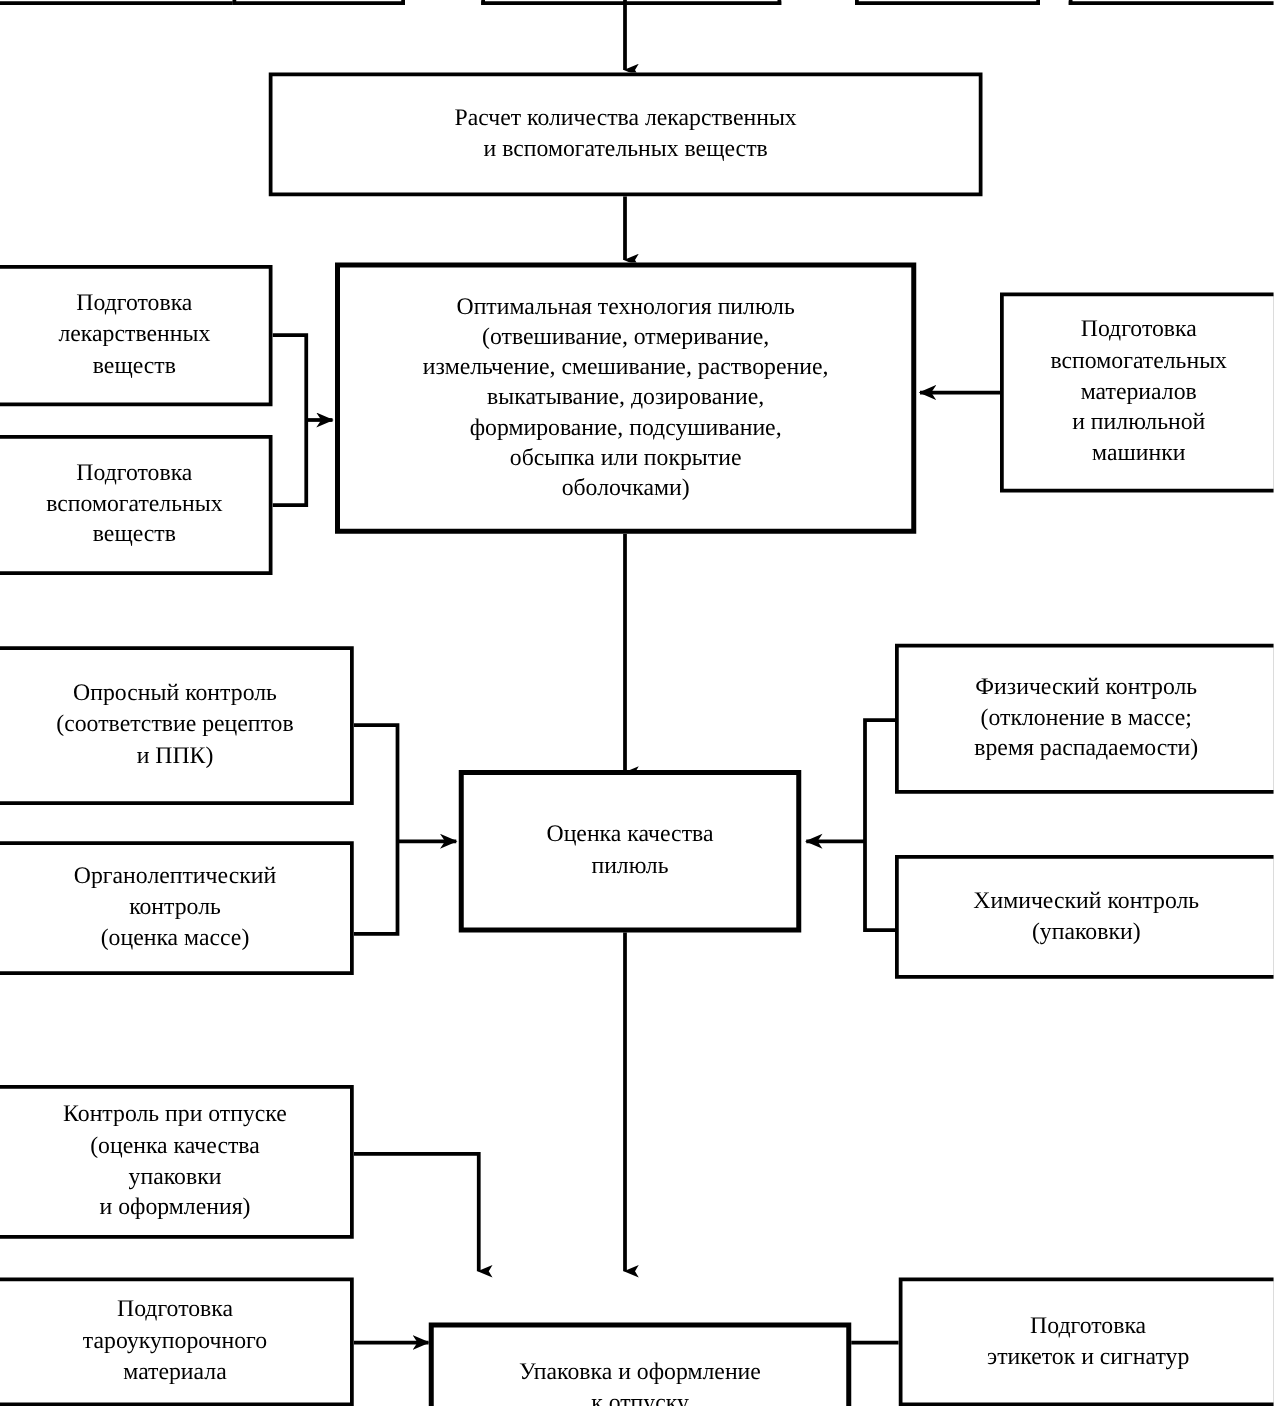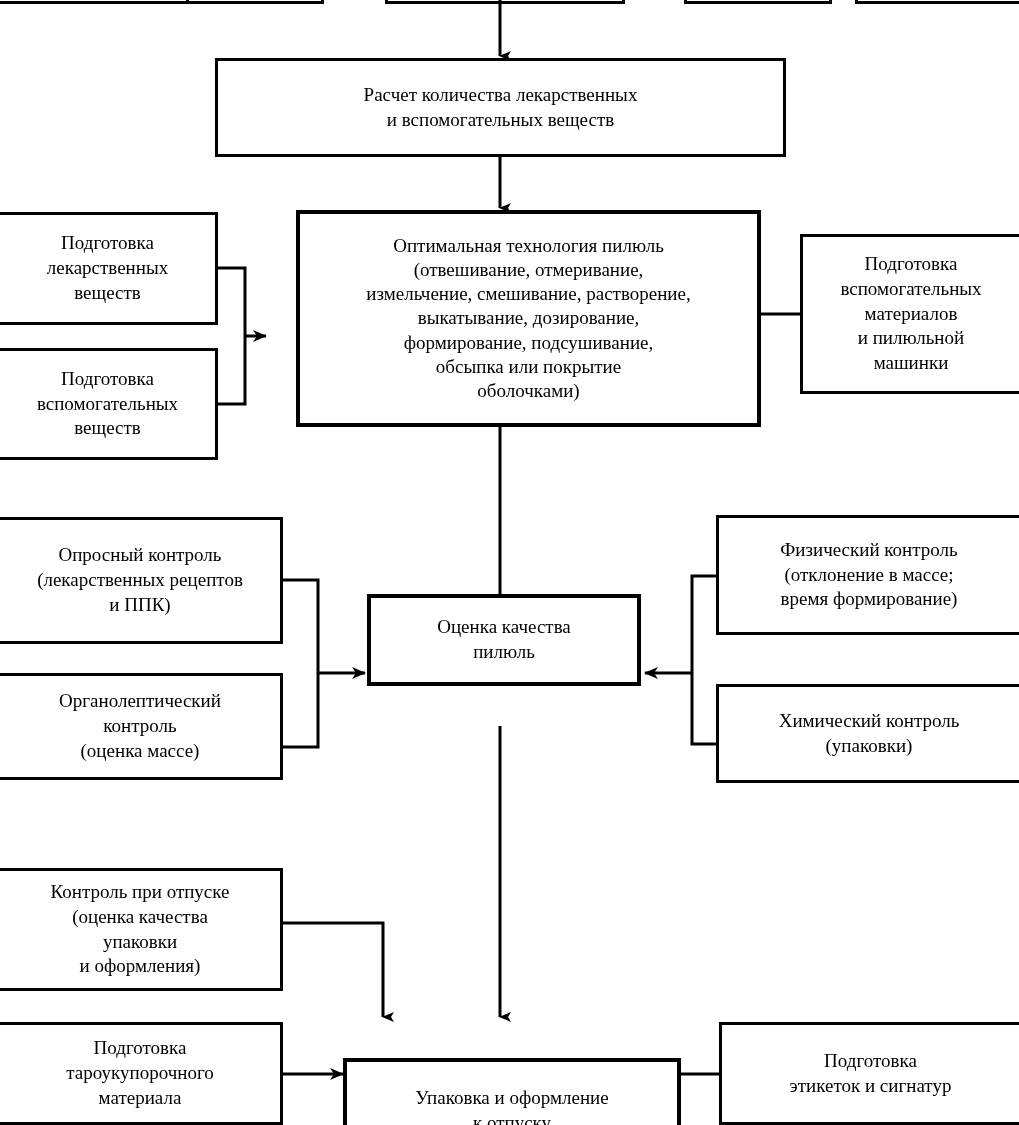--- a/index.html
+++ b/index.html
@@ -115,59 +115,59 @@
 лекарственных
 веществ</span>
   </div>
 
   <div class="node" style="left:-3px; top:348px; width:221px; height:112px;">
     <span class="node-label">Подготовка
 вспомогательных
 веществ</span>
   </div>
 
-  <div class="node thick tall" style="left:268px; top:210px; width:465px; height:217px;margin-left:28px;">
+  <div class="node thick tall" style="left:268px; top:210px; width:465px; height:217px;">
     <span class="node-label">Оптимальная технология пилюль
 (отвешивание, отмеривание,
 измельчение, смешивание, растворение,
 выкатывание, дозирование,
 формирование, подсушивание,
 обсыпка или покрытие
 оболочками)</span>
   </div>
 
   <div class="node" style="left:800px; top:234px; width:222px; height:160px;">
     <span class="node-label">Подготовка
 вспомогательных
 материалов
 и пилюльной
 машинки</span>
   </div>
 
   <div class="node" style="left:-3px; top:517px; width:286px; height:127px;">
     <span class="node-label">Опросный контроль
-(лекарственных рецептов
+(соответствие рецептов
 и ППК)</span>
   </div>
 
   <div class="node" style="left:-3px; top:673px; width:286px; height:107px;">
     <span class="node-label">Органолептический
 контроль
 (оценка массе)</span>
   </div>
 
-  <div class="node thick" style="left:367px; top:594px; width:274px; height:92px;">
+  <div class="node thick" style="left:367px; top:616px; width:274px; height:130px;">
     <span class="node-label">Оценка качества
 пилюль</span>
   </div>
 
   <div class="node" style="left:716px; top:515px; width:306px; height:120px;">
     <span class="node-label">Физический контроль
 (отклонение в массе;
-время формирование)</span>
+время распадаемости)</span>
   </div>
 
   <div class="node" style="left:716px; top:684px; width:306px; height:99px;">
     <span class="node-label">Химический контроль
 (упаковки)</span>
   </div>
 
   <div class="node" style="left:-3px; top:868px; width:286px; height:123px;">
     <span class="node-label">Контроль при отпуске
 (оценка качества

